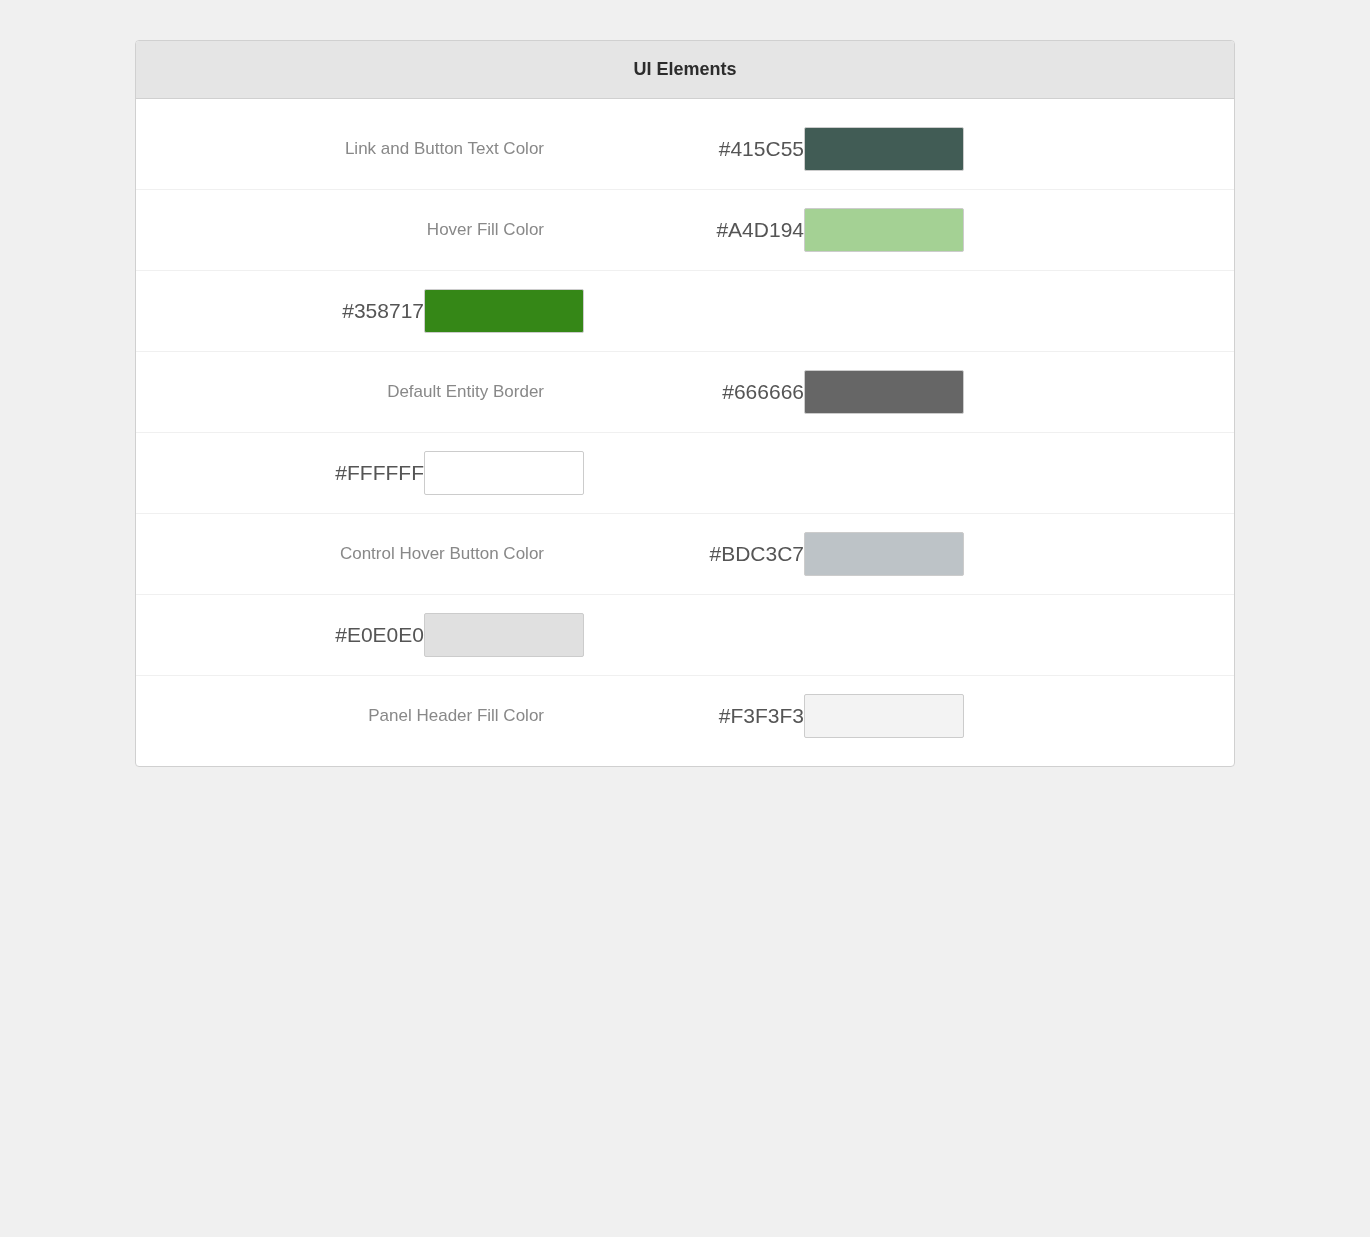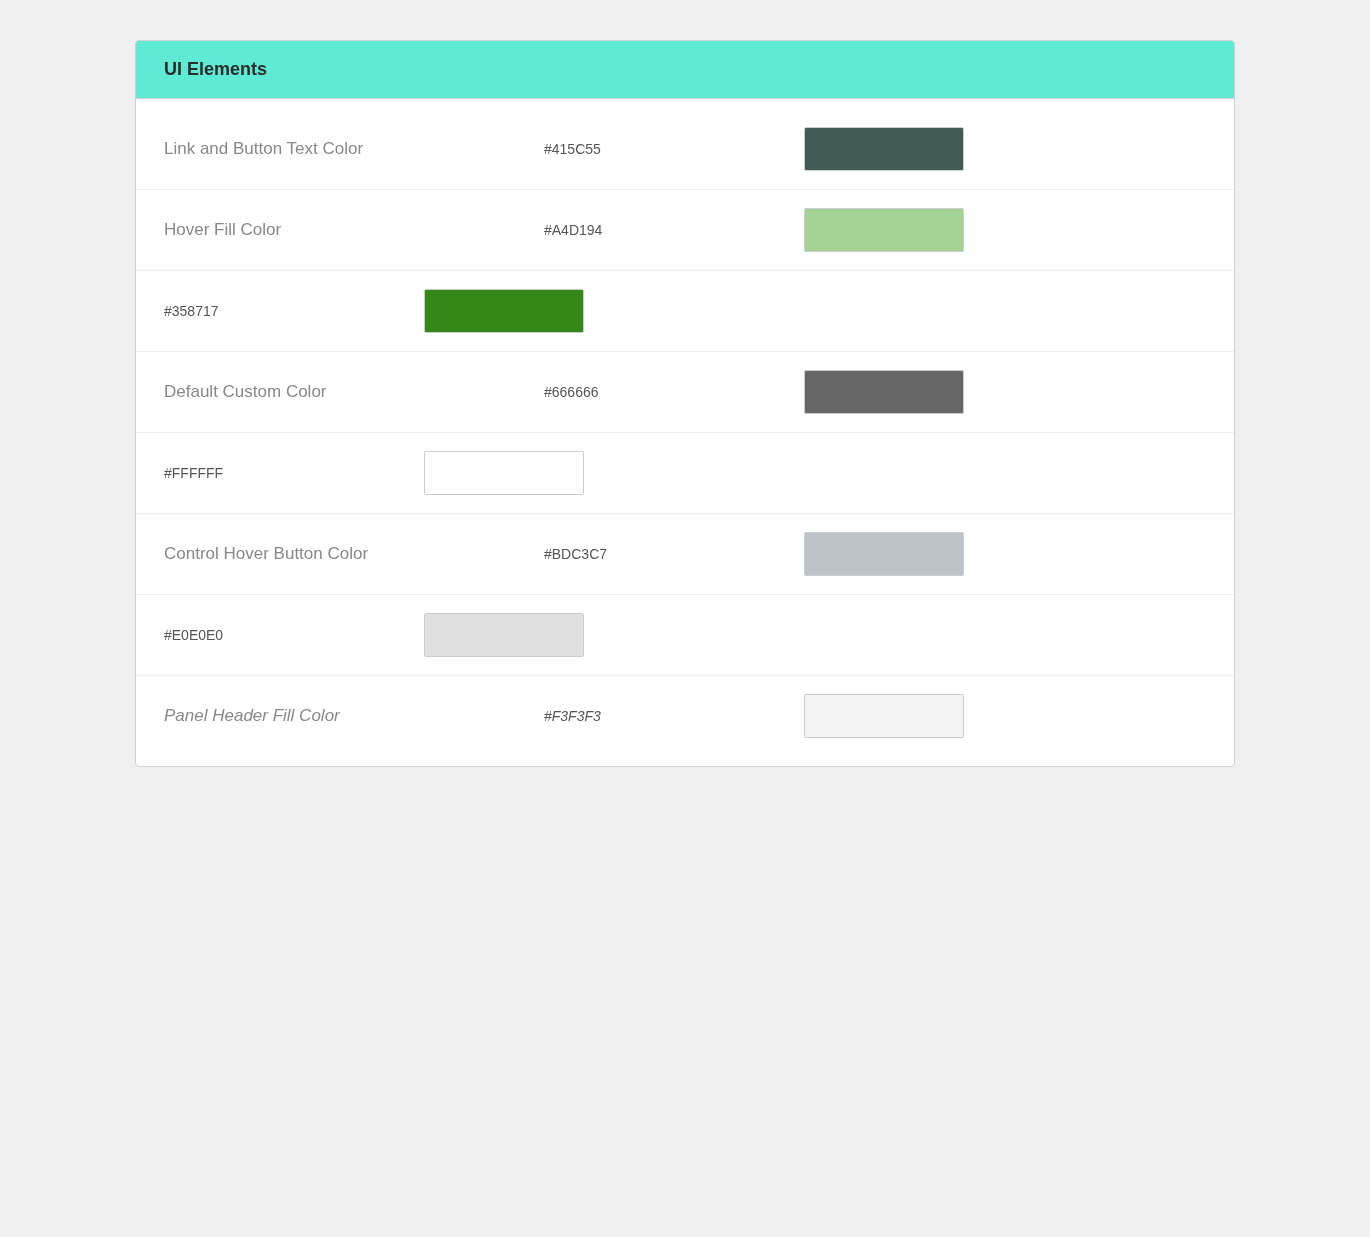--- a/index.html
+++ b/index.html
@@ -20,56 +20,57 @@
 
     .panel {
       background: #ffffff;
       border: 1px solid #d0d0d0;
       border-radius: 4px;
       width: 1100px;
       overflow: hidden;
     }
 
     .panel-header {
-      background: #5eead4;
+      background: #e5e5e5;
       border-bottom: 1px solid #d0d0d0;
       padding: 18px 28px;
+      text-align: center;
     }
 
     .panel-header-title {
       font-size: 18px;
       font-weight: bold;
       color: #2c2c2c;
     }
 
     .color-rows {
       padding: 10px 0;
     }
 
     .color-row {
       display: flex;
       align-items: center;
       padding: 18px 28px;
       border-bottom: 1px solid #f0f0f0;
+      text-align: right;
     }
 
     .color-row:last-child {
       border-bottom: none;
-      font-style: italic;
     }
 
     .color-label {
       flex: 0 0 380px;
       font-size: 17px;
       color: #888888;
     }
 
     .color-hex {
       flex: 0 0 260px;
-      font-size: 14px;
+      font-size: 21px;
       color: #555555;
     }
 
     .color-swatch {
       flex: 0 0 160px;
       height: 44px;
       border: 1px solid #cccccc;
       border-radius: 2px;
     }
   </style>
@@ -90,21 +91,21 @@
       <div class="color-row">
         <span class="color-label">Hover Fill Color</span>
         <span class="color-hex">#A4D194</span>
         <div class="color-swatch" style="background-color: rgb(164, 209, 148);"></div>
       </div>
       <div class="color-row">
         <span class="color-hex">#358717</span>
         <div class="color-swatch" style="background-color: rgb(53, 135, 23);"></div>
       </div>
       <div class="color-row">
-        <span class="color-label">Default Custom Color</span>
+        <span class="color-label">Default Entity Border</span>
         <span class="color-hex">#666666</span>
         <div class="color-swatch" style="background-color: rgb(102, 102, 102);"></div>
       </div>
       <div class="color-row">
         <span class="color-hex">#FFFFFF</span>
         <div class="color-swatch" style="background-color: rgb(255, 255, 255);"></div>
       </div>
       <div class="color-row">
         <span class="color-label">Control Hover Button Color</span>
         <span class="color-hex">#BDC3C7</span>

